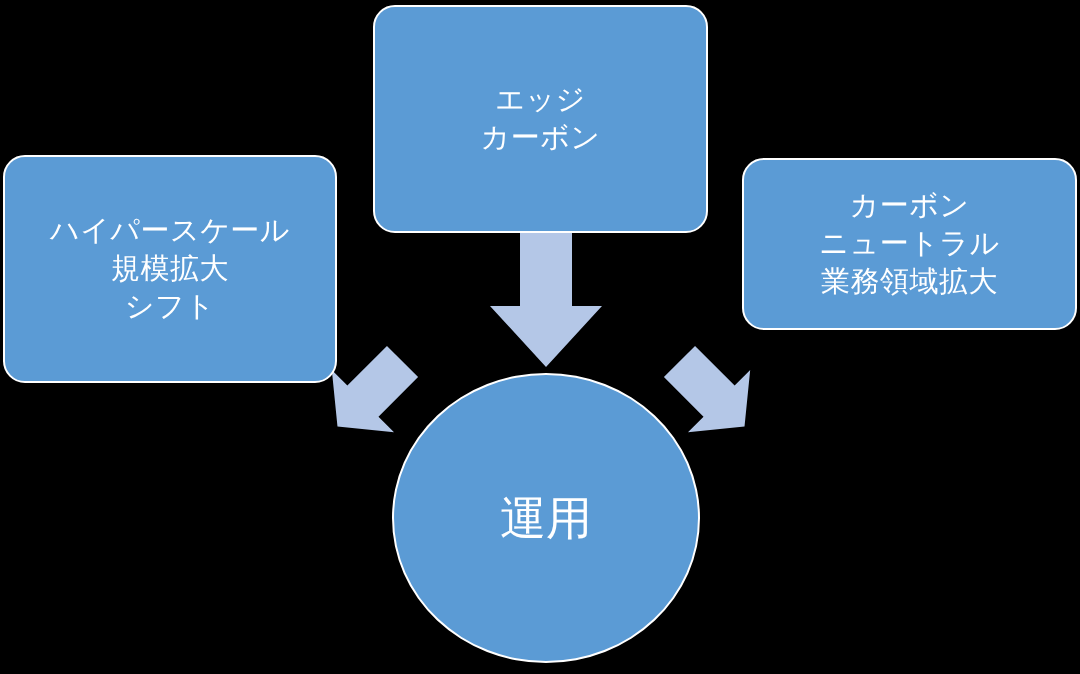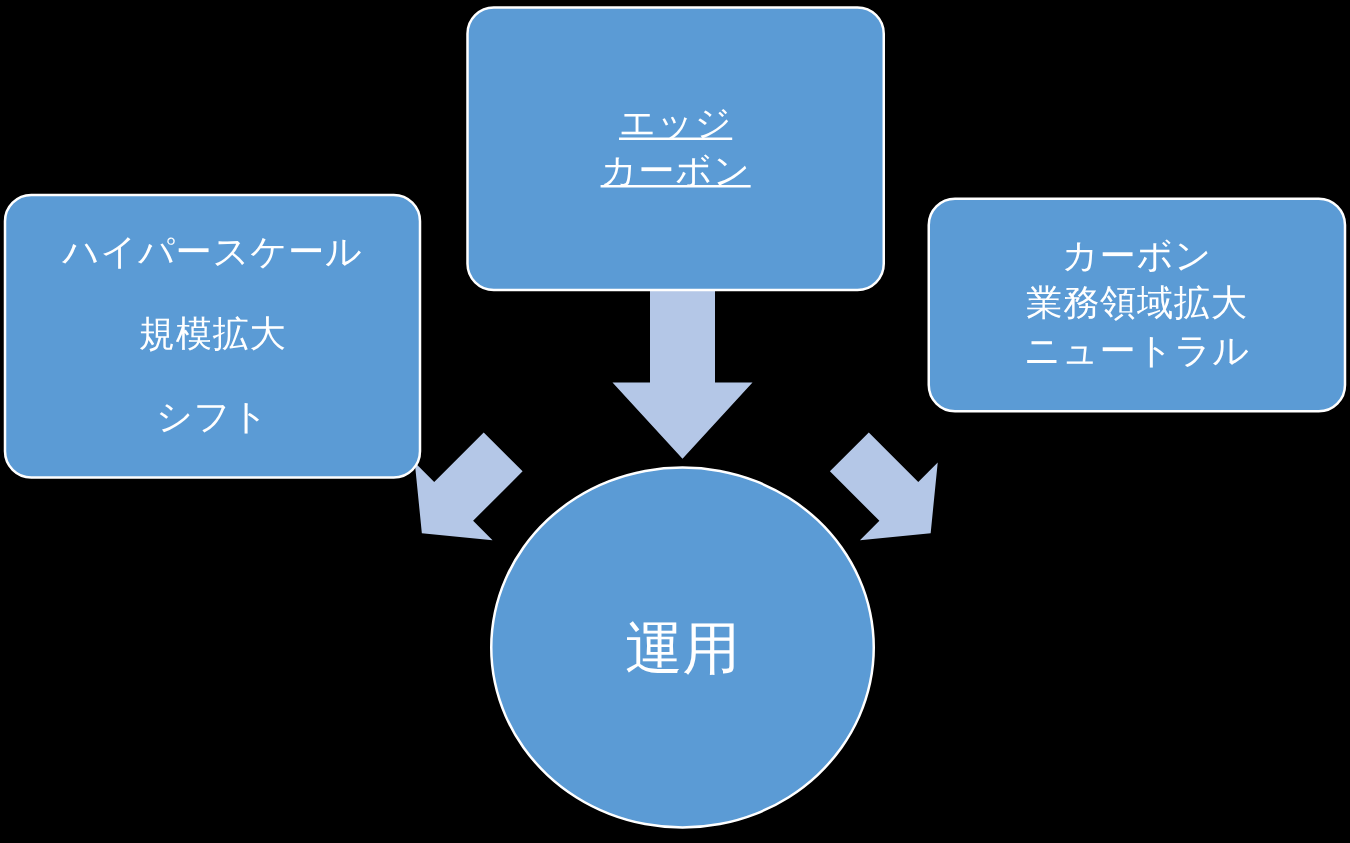--- a/index.html
+++ b/index.html
@@ -33,22 +33,22 @@
     justify-content: center;
     color: #ffffff;
     text-align: center;
     line-height: 1.30;
     font-size: 29px;
     letter-spacing: 0.5px;
     z-index: 3;
   }
   .node-box .line { display: block; white-space: nowrap; }
 
-  #box-hyperscale { left: 3px;   top: 155px; width: 334px; height: 228px; gap: 28px; }
-  #box-edge       { left: 373px; top: 5px;   width: 335px; height: 228px; text-decoration: underline; }
+  #box-hyperscale { left: 3px;   top: 155px; width: 334px; height: 228px; }
+  #box-edge       { left: 373px; top: 5px;   width: 335px; height: 228px; }
   #box-carbon     { left: 742px; top: 158px; width: 335px; height: 172px; }
 
   
   #node-ellipse {
     position: absolute;
     left: 392px;
     top: 373px;
     width: 308px;
     height: 290px;
     box-sizing: border-box;
@@ -89,22 +89,22 @@
     <span class="line">シフト</span>
   </div>
 
   <div id="box-edge" class="node-box">
     <span class="line">エッジ</span>
     <span class="line">カーボン</span>
   </div>
 
   <div id="box-carbon" class="node-box">
     <span class="line">カーボン</span>
+    <span class="line">ニュートラル</span>
     <span class="line">業務領域拡大</span>
-    <span class="line">ニュートラル</span>
   </div>
 
   <svg id="arrow-down-wrap" class="arrow-svg" viewBox="0 0 114 140">
     <polygon points="31,0 83,0 83,78 113,78 57,139 1,78 31,78" fill="#b4c7e7"></polygon>
   </svg>
 
   <svg id="arrow-left-wrap" class="arrow-svg" viewBox="0 0 96 96">
     <g transform="rotate(45 48 48)">
       <polygon points="26,2 70,2 70,58 92,58 48,94 4,58 26,58" fill="#b4c7e7"></polygon>
     </g>

